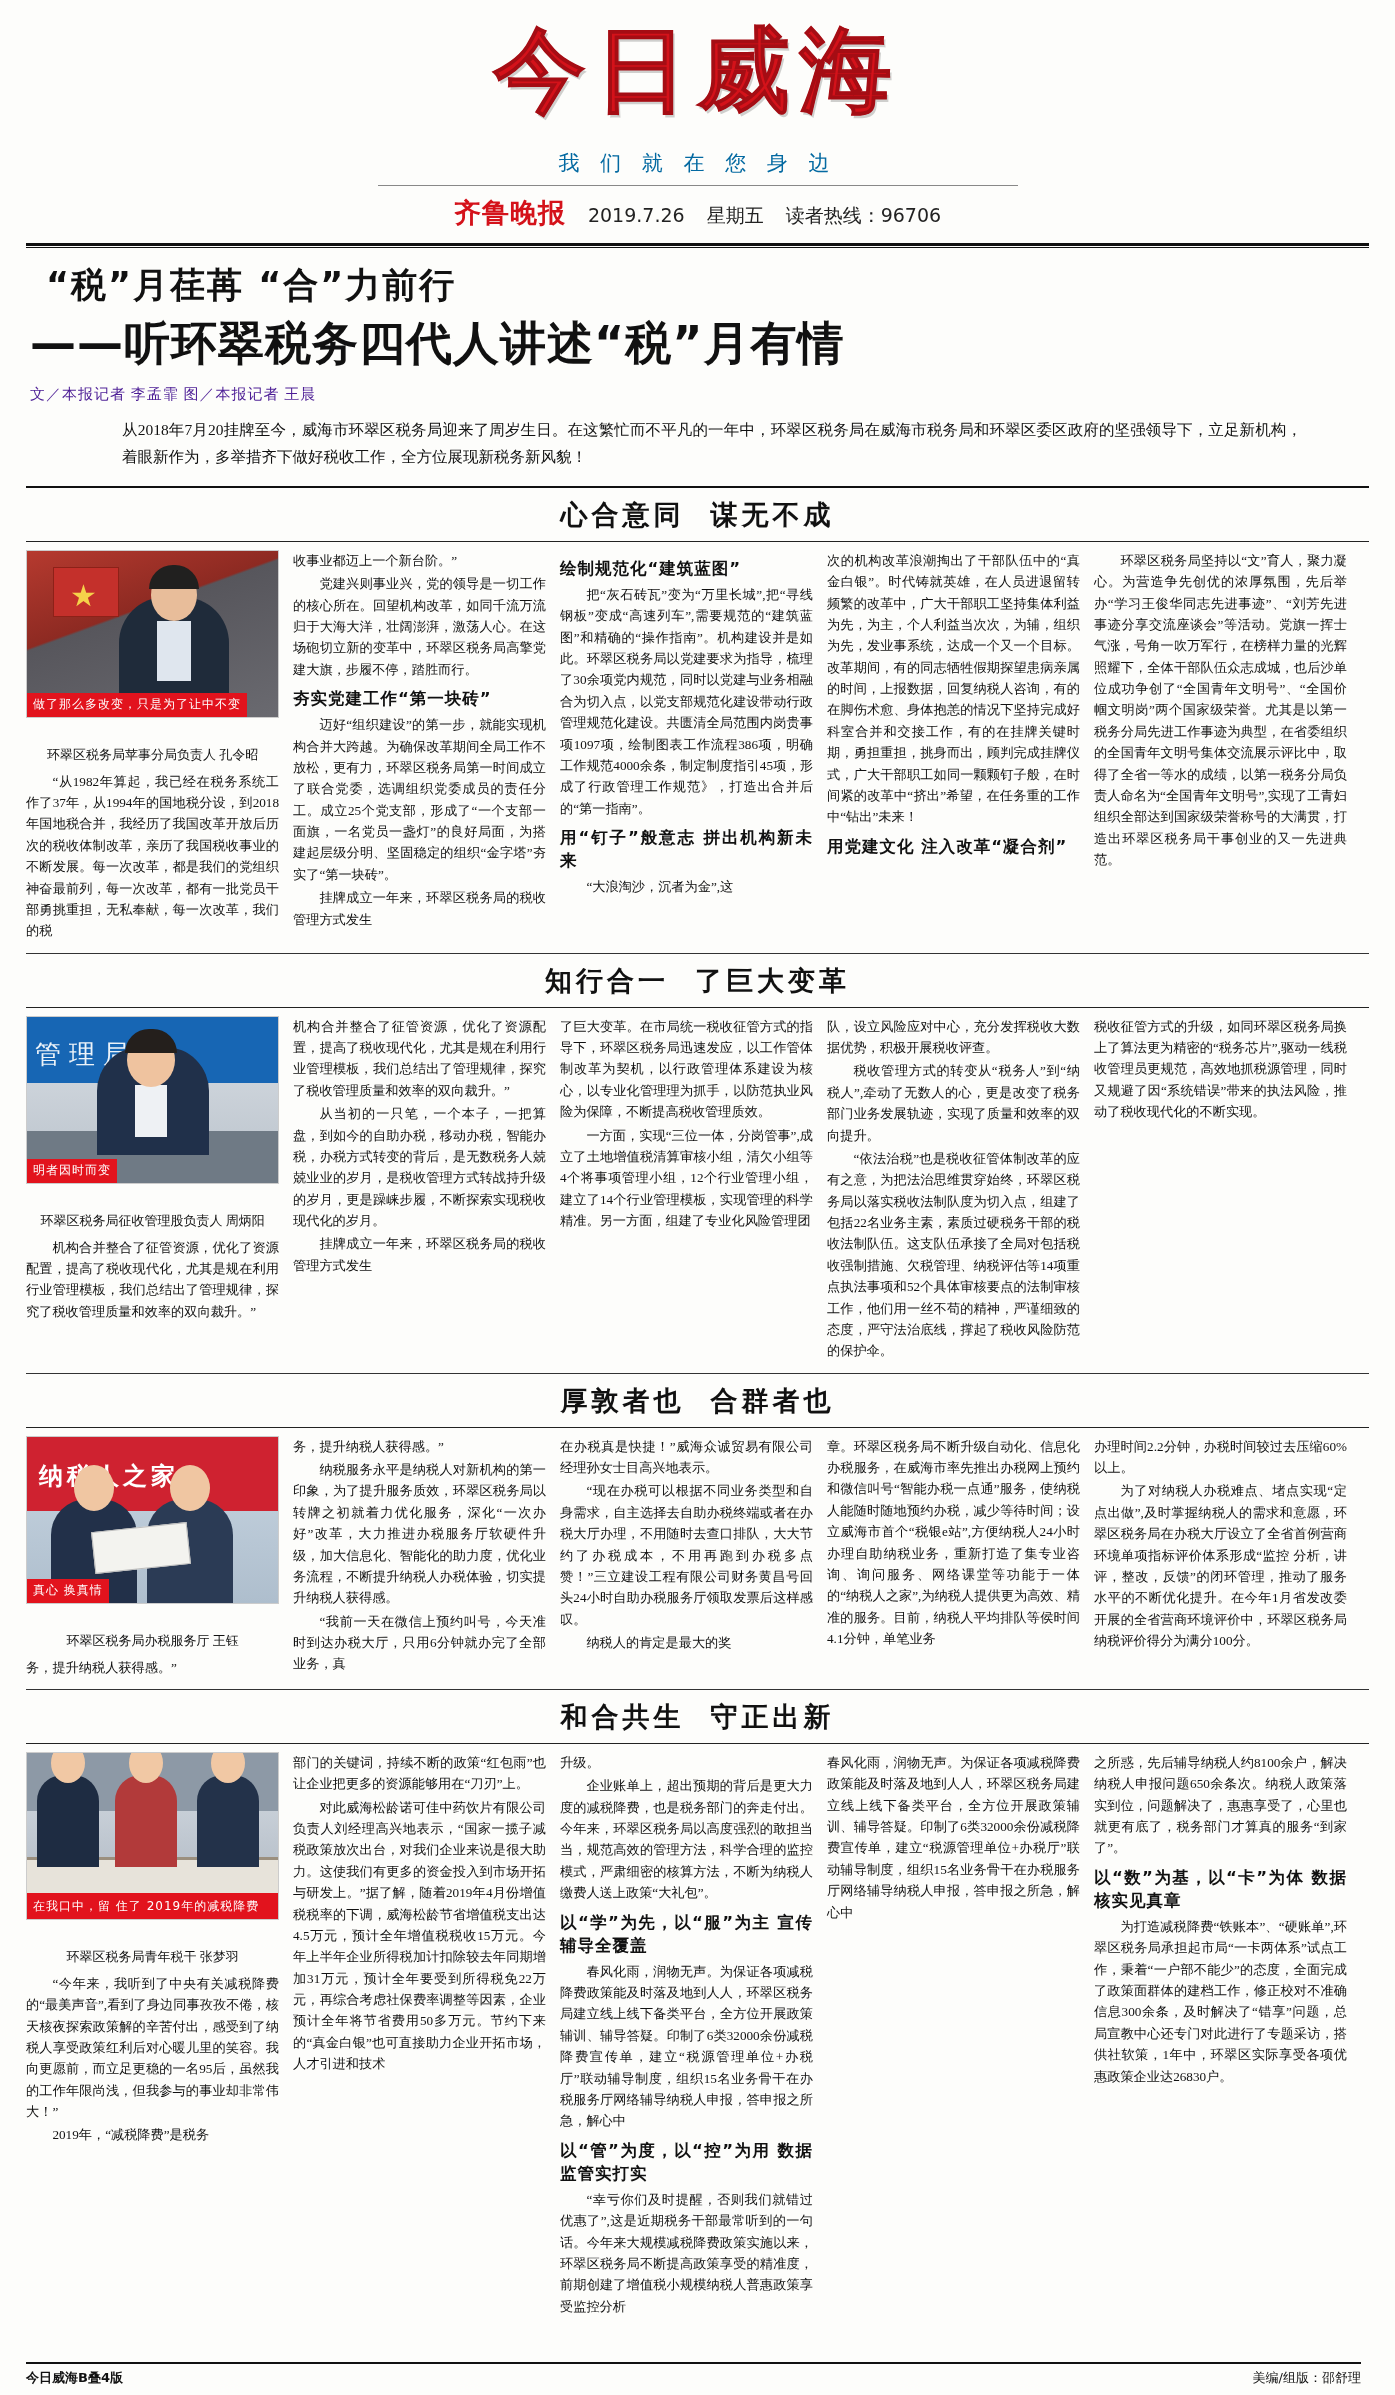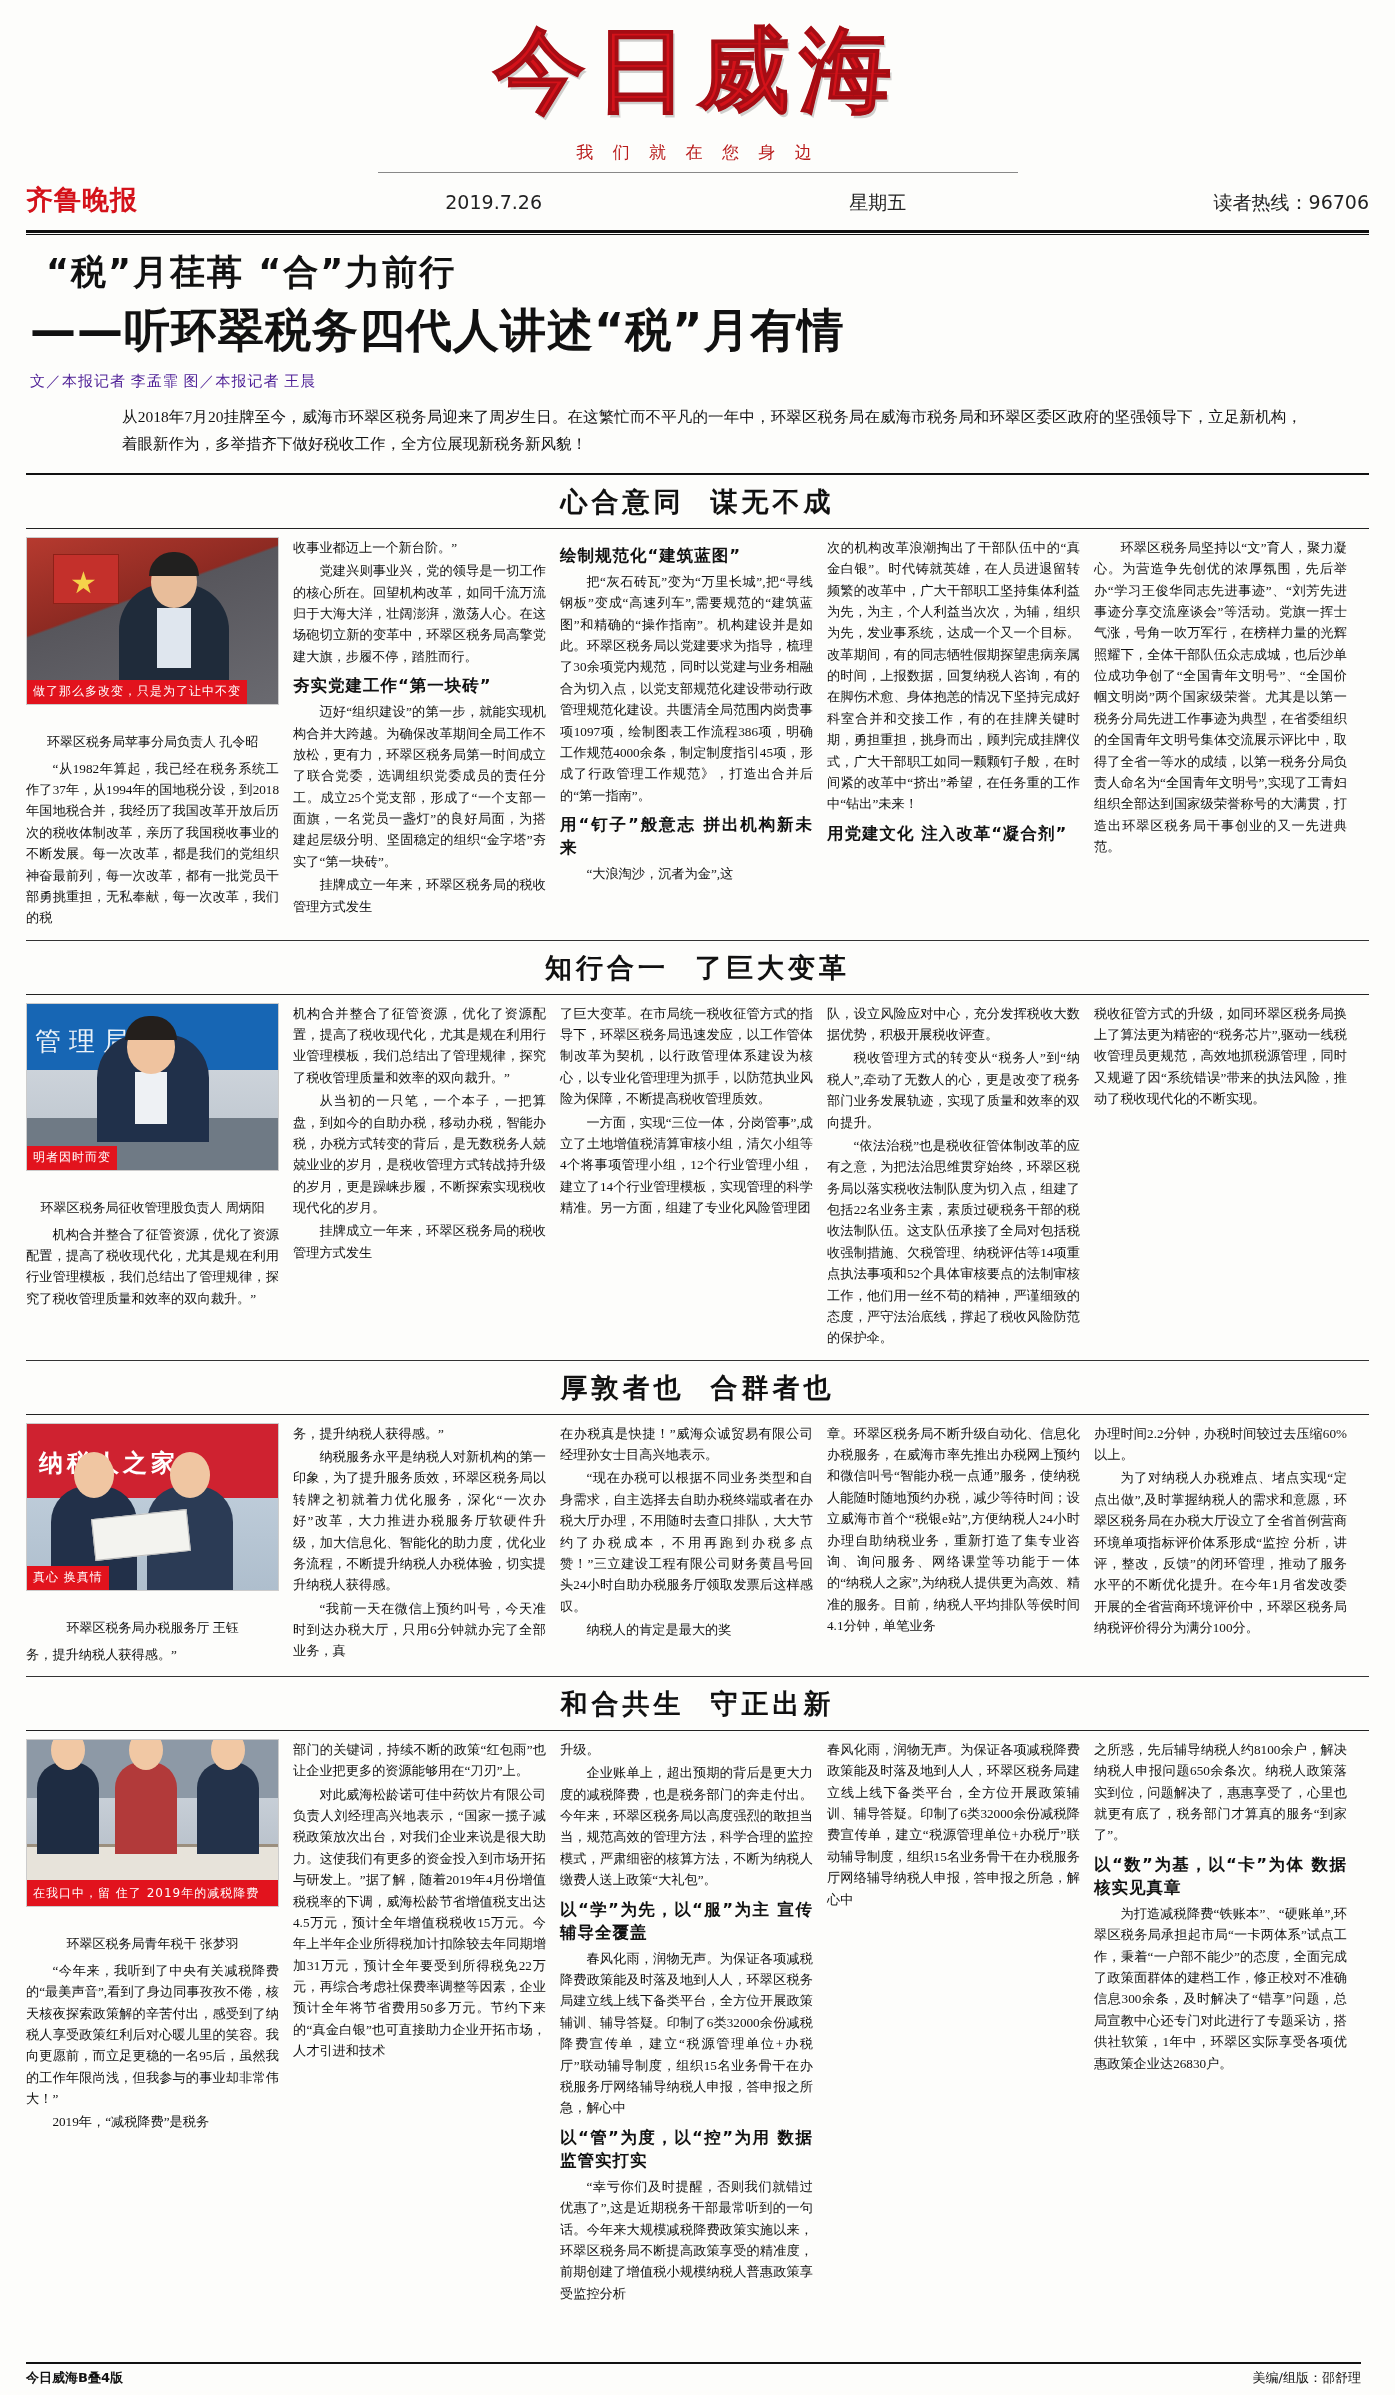--- a/index.html
+++ b/index.html
@@ -29,36 +29,36 @@
     font-family: Liberation Mono, monospace;
     font-weight: bold;
     font-size: 92px;
     letter-spacing: 10px;
     color: #d4121a;
     line-height: 1.05;
     text-shadow: 2px 3px 0 rgba(0,0,0,0.18);
     -webkit-text-stroke: 1px #a50d14;
   }
   .masthead-slogan {
-    margin-top: 14px;
-    font-size: 17px;
+    margin-top: 22px;
+    font-size: 21px;
     letter-spacing: 7px;
-    color: #b91c1c;
+    color: #0369a1;
     font-family: "DejaVu Sans", sans-serif;
   }
   .masthead-rule {
     width: 640px;
     height: 1px;
     background: #888;
     margin: 8px auto 0 auto;
   }
   .masthead-line2 {
     margin-top: 9px;
     display: flex;
-    justify-content: space-between;
+    justify-content: center;
     align-items: baseline;
     gap: 22px;
     font-size: 19px;
     color: #222;
     font-family: "DejaVu Sans", sans-serif;
   }
   .qlwb {
     color: #d4121a;
     font-weight: bold;
     font-size: 27px;

